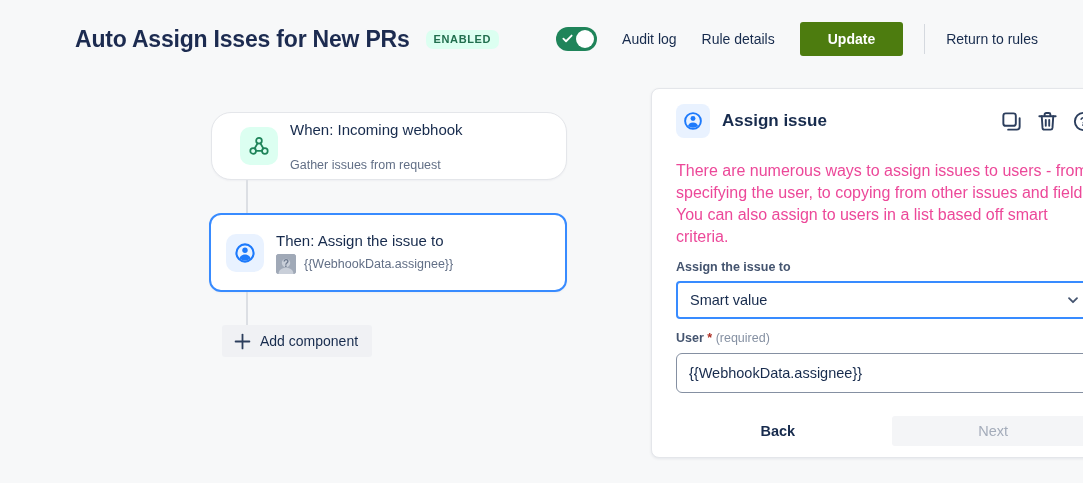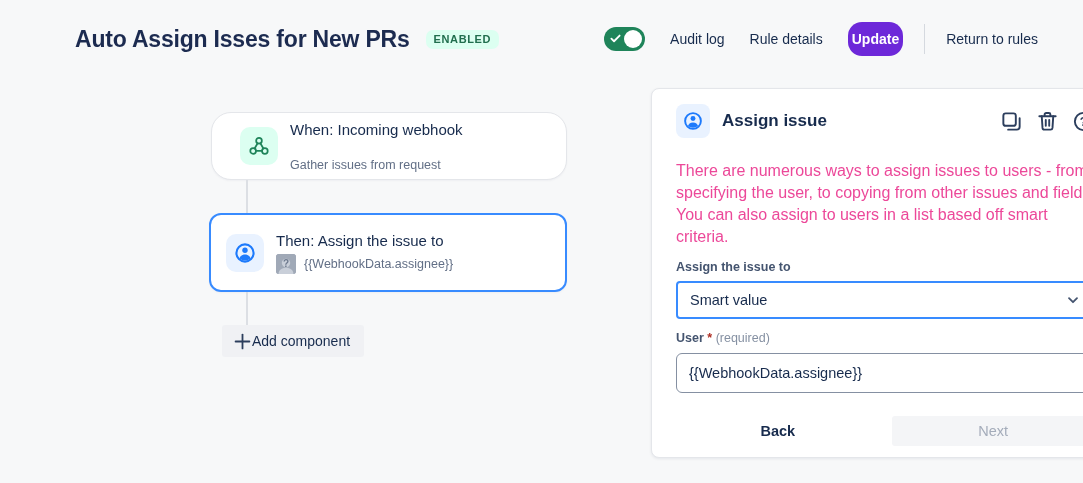--- a/index.html
+++ b/index.html
@@ -31,23 +31,23 @@
   .toggle .knob {
     position:absolute; top:3px; right:3px; width:18px; height:18px;
     border-radius:50%; background:#FFFFFF;
   }
   .toggle svg { position:absolute; left:6px; top:6px; }
   .hlink {
     background:none; border:none; padding:0;
     font-family:inherit; font-size:14px; font-weight:500; color:#172B4D; cursor:pointer;
   }
   .btn-update {
-    background:#6d28d9; color:#FFFFFF; border:none; border-radius:14px;
+    background:#4d7c0f; color:#FFFFFF; border:none; border-radius:3px;
     font-family:inherit; font-size:14px; font-weight:600;
-    padding:9px 4px; cursor:pointer;
+    padding:9px 28px; cursor:pointer;
   }
   .vdivider { width:1px; height:30px; background:#D5D9DF; margin:0 -4px; }
 
   
   .flow-card {
     position:absolute; background:#FFFFFF; border:1px solid #E4E6EA;
     border-radius:20px; display:flex; align-items:center; padding-left:28px;
     box-shadow:0 1px 2px rgba(9,30,66,0.04); cursor:pointer;
   }
   .card-trigger { left:211px; top:112px; width:356px; height:68px; }
@@ -65,21 +65,21 @@
   .mini-avatar {
     width:20px; height:20px; border-radius:3px; overflow:hidden; flex:none;
     background:#A0A9B7; position:relative;
   }
   .smart-value-text { font-size:12.5px; color:#626F86; }
   .connector { position:absolute; width:2px; background:#DCDFE4; left:246px; }
   .conn-1 { top:180px; height:33px; }
   .conn-2 { top:292px; height:34px; }
   .btn-add {
     position:absolute; left:222px; top:325px; height:32px;
-    display:flex; align-items:center; gap:1px; padding:0 14px 0 12px;
+    display:flex; align-items:center; gap:9px; padding:0 14px 0 12px;
     background:#F0F1F4; border:none; border-radius:3px; cursor:pointer;
     font-family:inherit; font-size:14px; font-weight:500; color:#172B4D;
   }
 
   
   .panel {
     position:absolute; left:651px; top:88px; width:469px; height:370px;
     background:#FFFFFF; border:1px solid #E4E6EA; border-radius:8px;
     box-shadow:0 1px 3px rgba(9,30,66,0.08);
     padding:14px 24px 15px;

